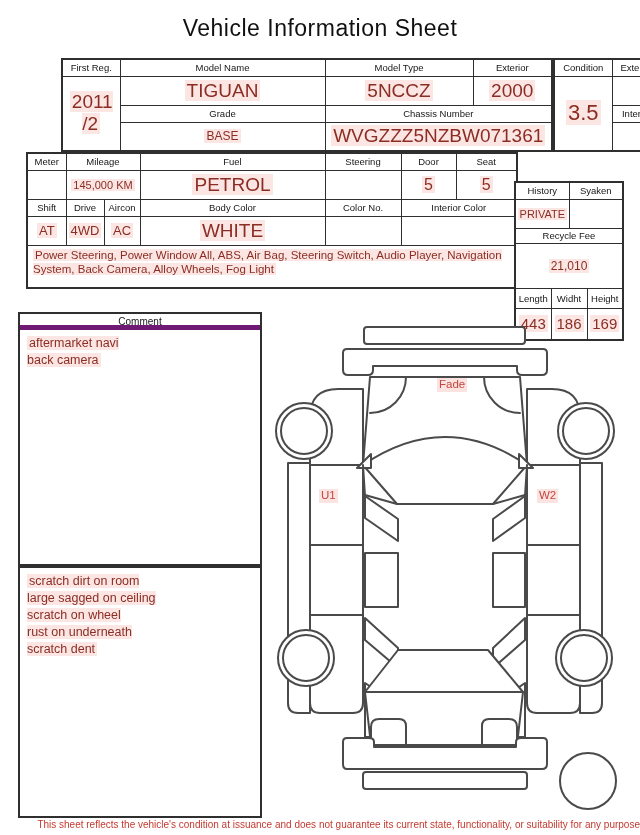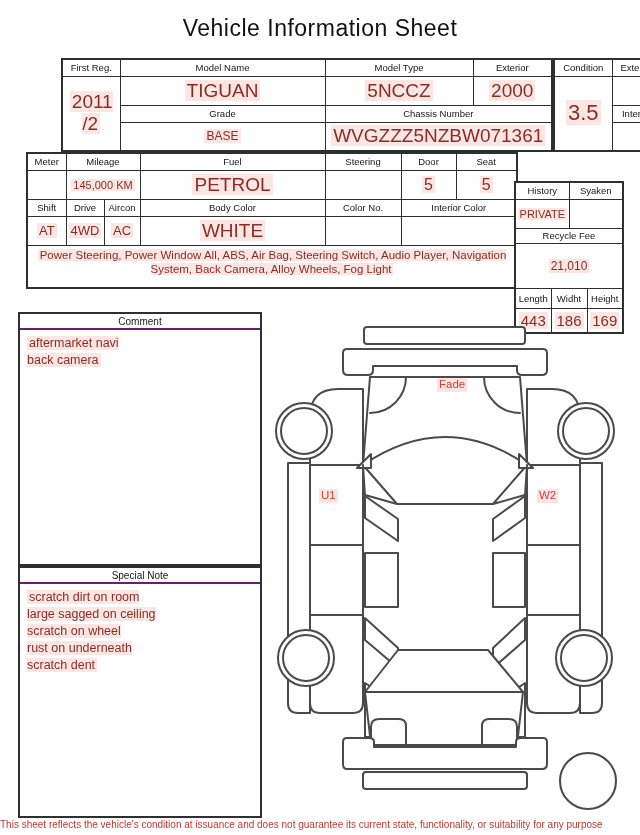--- a/index.html
+++ b/index.html
@@ -24,57 +24,57 @@
     vertical-align: middle; overflow: hidden;
   }
   th { font-weight: 400; font-size: 9.5px; color: #161616; }
   td { color: #8c2d23; }
   tr.h17 > * { height: 17px; }
   tr.h29 > * { height: 29px; }
   tr.h15 > * { height: 15px; }
   tr.h14 > * { height: 14px; }
   tr.h45 > * { height: 45px; }
   tr.h20 > * { height: 20px; }
-  tr.h25 > * { height: 25px; }
-  tr.h43 > * { height: 43px; text-align: center; }
+  tr.h25 > * { height: 32px; }
+  tr.h43 > * { height: 43px; }
   .hl { background: #fbe6e4; padding: 0 2px; }
   .v18 { font-size: 12px; }
   .v19 { font-size: 19px; }
   .v16 { font-size: 16px; }
   .v13 { font-size: 13px; }
   .v11 { font-size: 11px; }
   .v15 { font-size: 15px; }
   .v20 { font-size: 12px; }
   .v22 { font-size: 22px; }
   .pre { white-space: pre-line; line-height: 1.05; }
   .equip {
     text-align: left; vertical-align: top; padding: 2px 5px;
     font-size: 11.5px; line-height: 1.3; word-break: break-all;
   }
   .cbox {
     position: absolute; left: 18px; width: 244px;
     border: 2px solid #2f2f2f; background: #fff;
   }
   .chead {
-    height: 16px; border-bottom: 2px solid #701a75;
+    height: 16px; border-bottom: 5px solid #701a75;
     text-align: center; font-size: 10px; padding-top: 2px; color:#161616;
   }
   .cbody {
     padding: 5px 7px; font-size: 12.5px; color: #8c2d23;
     line-height: 1.35;
   }
   .cbody .hl { white-space: pre-line; }
   .diagram { position: absolute; left: 272px; top: 315px; width: 360px; height: 500px; }
   .dlabel {
     position: absolute; font-size: 11.5px; color: #c6453c;
     background: #fbe3e1; padding: 0 2px; line-height: 1.2;
   }
   .footer {
     position: absolute; top: 819px; left: 0; width: 640px;
-    text-align: left; font-size: 10px; color: #c4392f;
+    text-align: right; font-size: 10px; color: #c4392f;
   }
 </style>
 </head>
 <body>
 
 <div class="sheet">
 
   <div class="title">Vehicle Information Sheet</div>
 
   <div class="abs" style="left:18px; top:58px;padding-left:43px;">
@@ -226,21 +226,20 @@
       </table>
   </div>
 
   <div class="cbox" style="top:312px; height:254px;">
     <div class="chead">Comment</div>
     <div class="cbody"><span class="hl">aftermarket navi
 back camera</span></div>
   </div>
 
   <div class="cbox" style="top:566px; height:252px;">
-    <div class="chead">Special Note</div>
     <div class="cbody"><span class="hl">scratch dirt on room
 large sagged on ceiling
 scratch on wheel
 rust on underneath
 scratch dent</span></div>
   </div>
 
   <div class="diagram">
     <svg width="360" height="500" viewBox="0 0 360 500">
       <g stroke="#4a4a4a" stroke-width="2" fill="none" stroke-linejoin="round" stroke-linecap="round">

